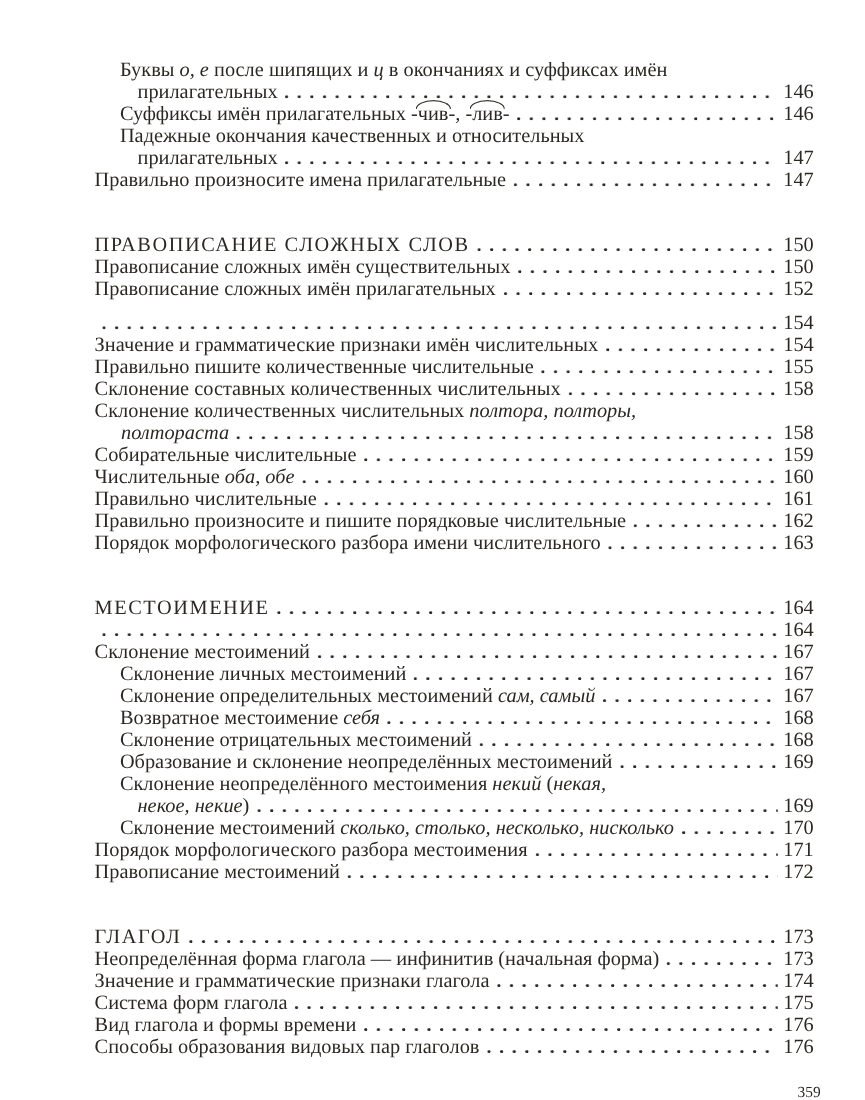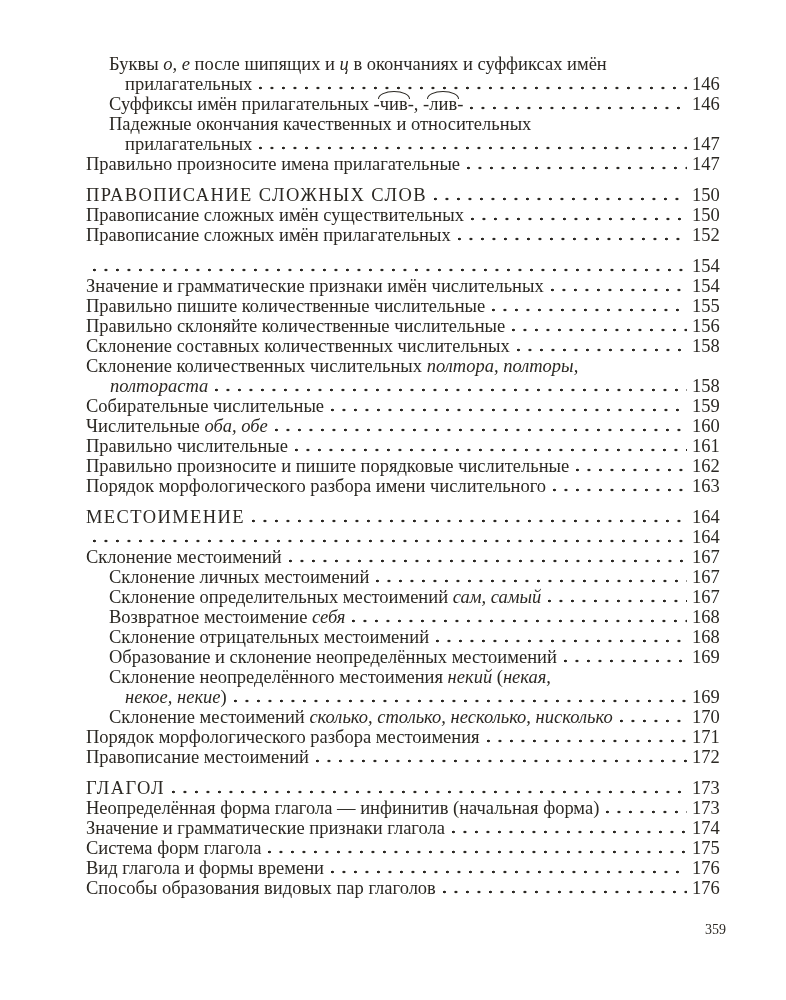--- a/index.html
+++ b/index.html
@@ -11,39 +11,39 @@
     width: 786px;
     height: 1000px;
     font-family: "Liberation Serif", serif;
     color: #2b2823;
     overflow: hidden;
   }
   .page {
     box-sizing: border-box;
     width: 786px;
     height: 899px;
-    padding: 54px 60px 0 86px;
+    padding: 54px 40px 0 86px;
   }
   .toc {
     font-size: 18.5px;
     line-height: 20px;
   }
   .entry.gap { margin-top: 11px; }
 
   .row { display: flex; align-items: baseline; }
   .line { display: block; }
 
   
   .ind-0 { padding-left: 0; }
   .ind-1 { padding-left: 23px; }
   .cont0 { padding-left: 24px; }
   .cont1 { padding-left: 39px; }
 
   .label { flex: 0 1 auto; }
-  .header-text { letter-spacing: 1.4px; }
+  .header-text { letter-spacing: 1.4px; margin-top: 28px; }
 
   .lead {
     flex: 1 1 auto;
     align-self: flex-end;
     height: 4px;
     min-width: 14px;
     margin: 0 5px 4px 7px;
     background-image: radial-gradient(circle at 1.6px 2px, #2b2823 1.25px, rgba(0,0,0,0) 1.6px);
     background-size: 11.5px 4px;
     background-repeat: repeat-x;
@@ -148,27 +148,20 @@
       </div>
       <div class="entry">
         <div class="row ind-0">
           <span class="label"><span>Правильно пишите количественные числительные</span></span>
           <span class="lead"></span>
           <span class="pnum">155</span>
         </div>
       </div>
       <div class="entry">
         <div class="row ind-0">
-          <span class="label"><span>Правильно склоняйте количественные числительные</span></span>
-          <span class="lead"></span>
-          <span class="pnum">156</span>
-        </div>
-      </div>
-      <div class="entry">
-        <div class="row ind-0">
           <span class="label"><span>Склонение составных количественных числительных</span></span>
           <span class="lead"></span>
           <span class="pnum">158</span>
         </div>
       </div>
       <div class="entry">
         <div class="line ind-0"><span class="label"><span>Склонение количественных числительных </span><span class="i">полтора, полторы,</span></span></div>
         <div class="row cont0">
           <span class="label"><span class="i">полтораста</span></span>
           <span class="lead"></span>

